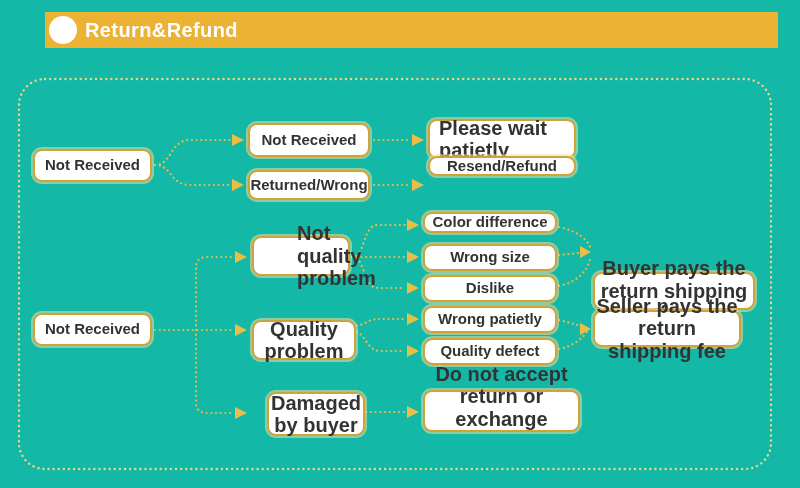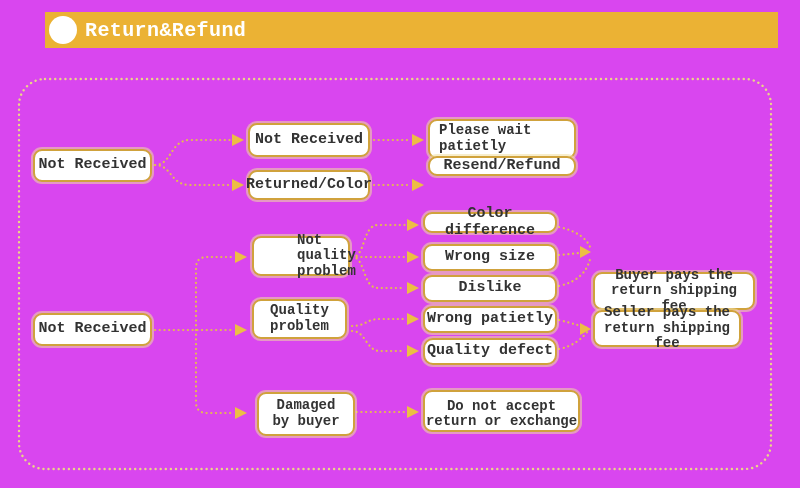--- a/index.html
+++ b/index.html
@@ -1,18 +1,18 @@
 <!DOCTYPE html>
 <html><head>
 <meta charset="utf-8">
 <style>
   html,body{margin:0;padding:0;background:#ffffff;}
   .stage{
-    position:relative;width:800px;height:488px;background:#d946ef;overflow:hidden;
-    font-family:Liberation Mono, monospace;
+    position:relative;width:800px;height:488px;background:#14b8a6;overflow:hidden;
+    font-family:Liberation Sans, sans-serif;
   }
   
   .banner{
     position:absolute;left:45px;top:12px;width:733px;height:36px;
     background:#EBB234;
   }
   .banner-notch{
     position:absolute;left:4px;top:4px;width:28px;height:28px;border-radius:50%;
     background:#ffffff;
   }
@@ -27,21 +27,21 @@
   .flowborder{fill:none;stroke:#EBD588;stroke-width:2.4;stroke-dasharray:0.1 5;stroke-linecap:round;}
   
   .node{
     position:absolute;box-sizing:border-box;background:#ffffff;
     border:2px solid #D0A23C;border-radius:9px;
     box-shadow:0 0 0 2px rgba(240,222,160,0.55);
     display:flex;align-items:center;justify-content:center;
     color:#333333;font-weight:bold;font-size:15px;
   }
   .node .node-label{white-space:pre-line;text-align:center;line-height:1.12;}
-  .node.two{font-size:14px;}
+  .node.two{font-size:20px;}
   .node.alignleft{justify-content:flex-start;padding-left:9px;}
   .node.alignleft .node-label{text-align:left;}
 </style>
 </head>
 <body>
 
 <div class="stage">
 
   <div class="banner">
     <div class="banner-notch"></div>
@@ -99,21 +99,21 @@
   <div class="node" style="left:248px;top:123px;width:122px;height:34px;">
     <span class="node-label">Not Received</span>
     </div>
 
   <div class="node two alignleft" style="left:428px;top:119px;width:148px;height:40px;">
     <span class="node-label">Please wait
 patietly</span>
     </div>
 
   <div class="node" style="left:248px;top:170px;width:122px;height:30px;">
-    <span class="node-label">Returned/Color</span>
+    <span class="node-label">Returned/Wrong</span>
     </div>
 
   <div class="node" style="left:428px;top:156px;width:148px;height:20px;">
     <span class="node-label">Resend/Refund</span>
     </div>
 
   <div class="node" style="left:33px;top:313px;width:119px;height:33px;">
     <span class="node-label">Not Received</span>
     </div>
 
@@ -132,39 +132,39 @@
 
   <div class="node" style="left:423px;top:275px;width:134px;height:27px;">
     <span class="node-label">Dislike</span>
     </div>
 
   <div class="node two" style="left:593px;top:233px;width:162px;height:38px;margin-top:39px;">
     <span class="node-label">Buyer pays the
 return shipping fee</span>
     </div>
 
-  <div class="node two" style="left:252px;top:299px;width:95px;height:40px;">
+  <div class="node two" style="left:252px;top:320px;width:104px;height:40px;">
     <span class="node-label">Quality
 problem</span>
     </div>
 
   <div class="node" style="left:423px;top:306px;width:134px;height:27px;">
     <span class="node-label">Wrong patietly</span>
     </div>
 
   <div class="node" style="left:423px;top:338px;width:134px;height:27px;border-radius:10px;">
     <span class="node-label">Quality defect</span>
     </div>
 
   <div class="node two" style="left:593px;top:310px;width:148px;height:37px;justify-content:center;">
     <span class="node-label">Seller pays the
 return shipping fee</span>
     </div>
 
-  <div class="node two" style="left:257px;top:392px;width:98px;height:44px;">
+  <div class="node two" style="left:267px;top:392px;width:98px;height:44px;">
     <span class="node-label">Damaged
 by buyer</span>
     </div>
 
   <div class="node two" style="left:423px;top:390px;width:157px;height:42px;align-items:flex-end;">
     <span class="node-label">Do not accept
 return or exchange</span>
     </div>
 
 </div>

